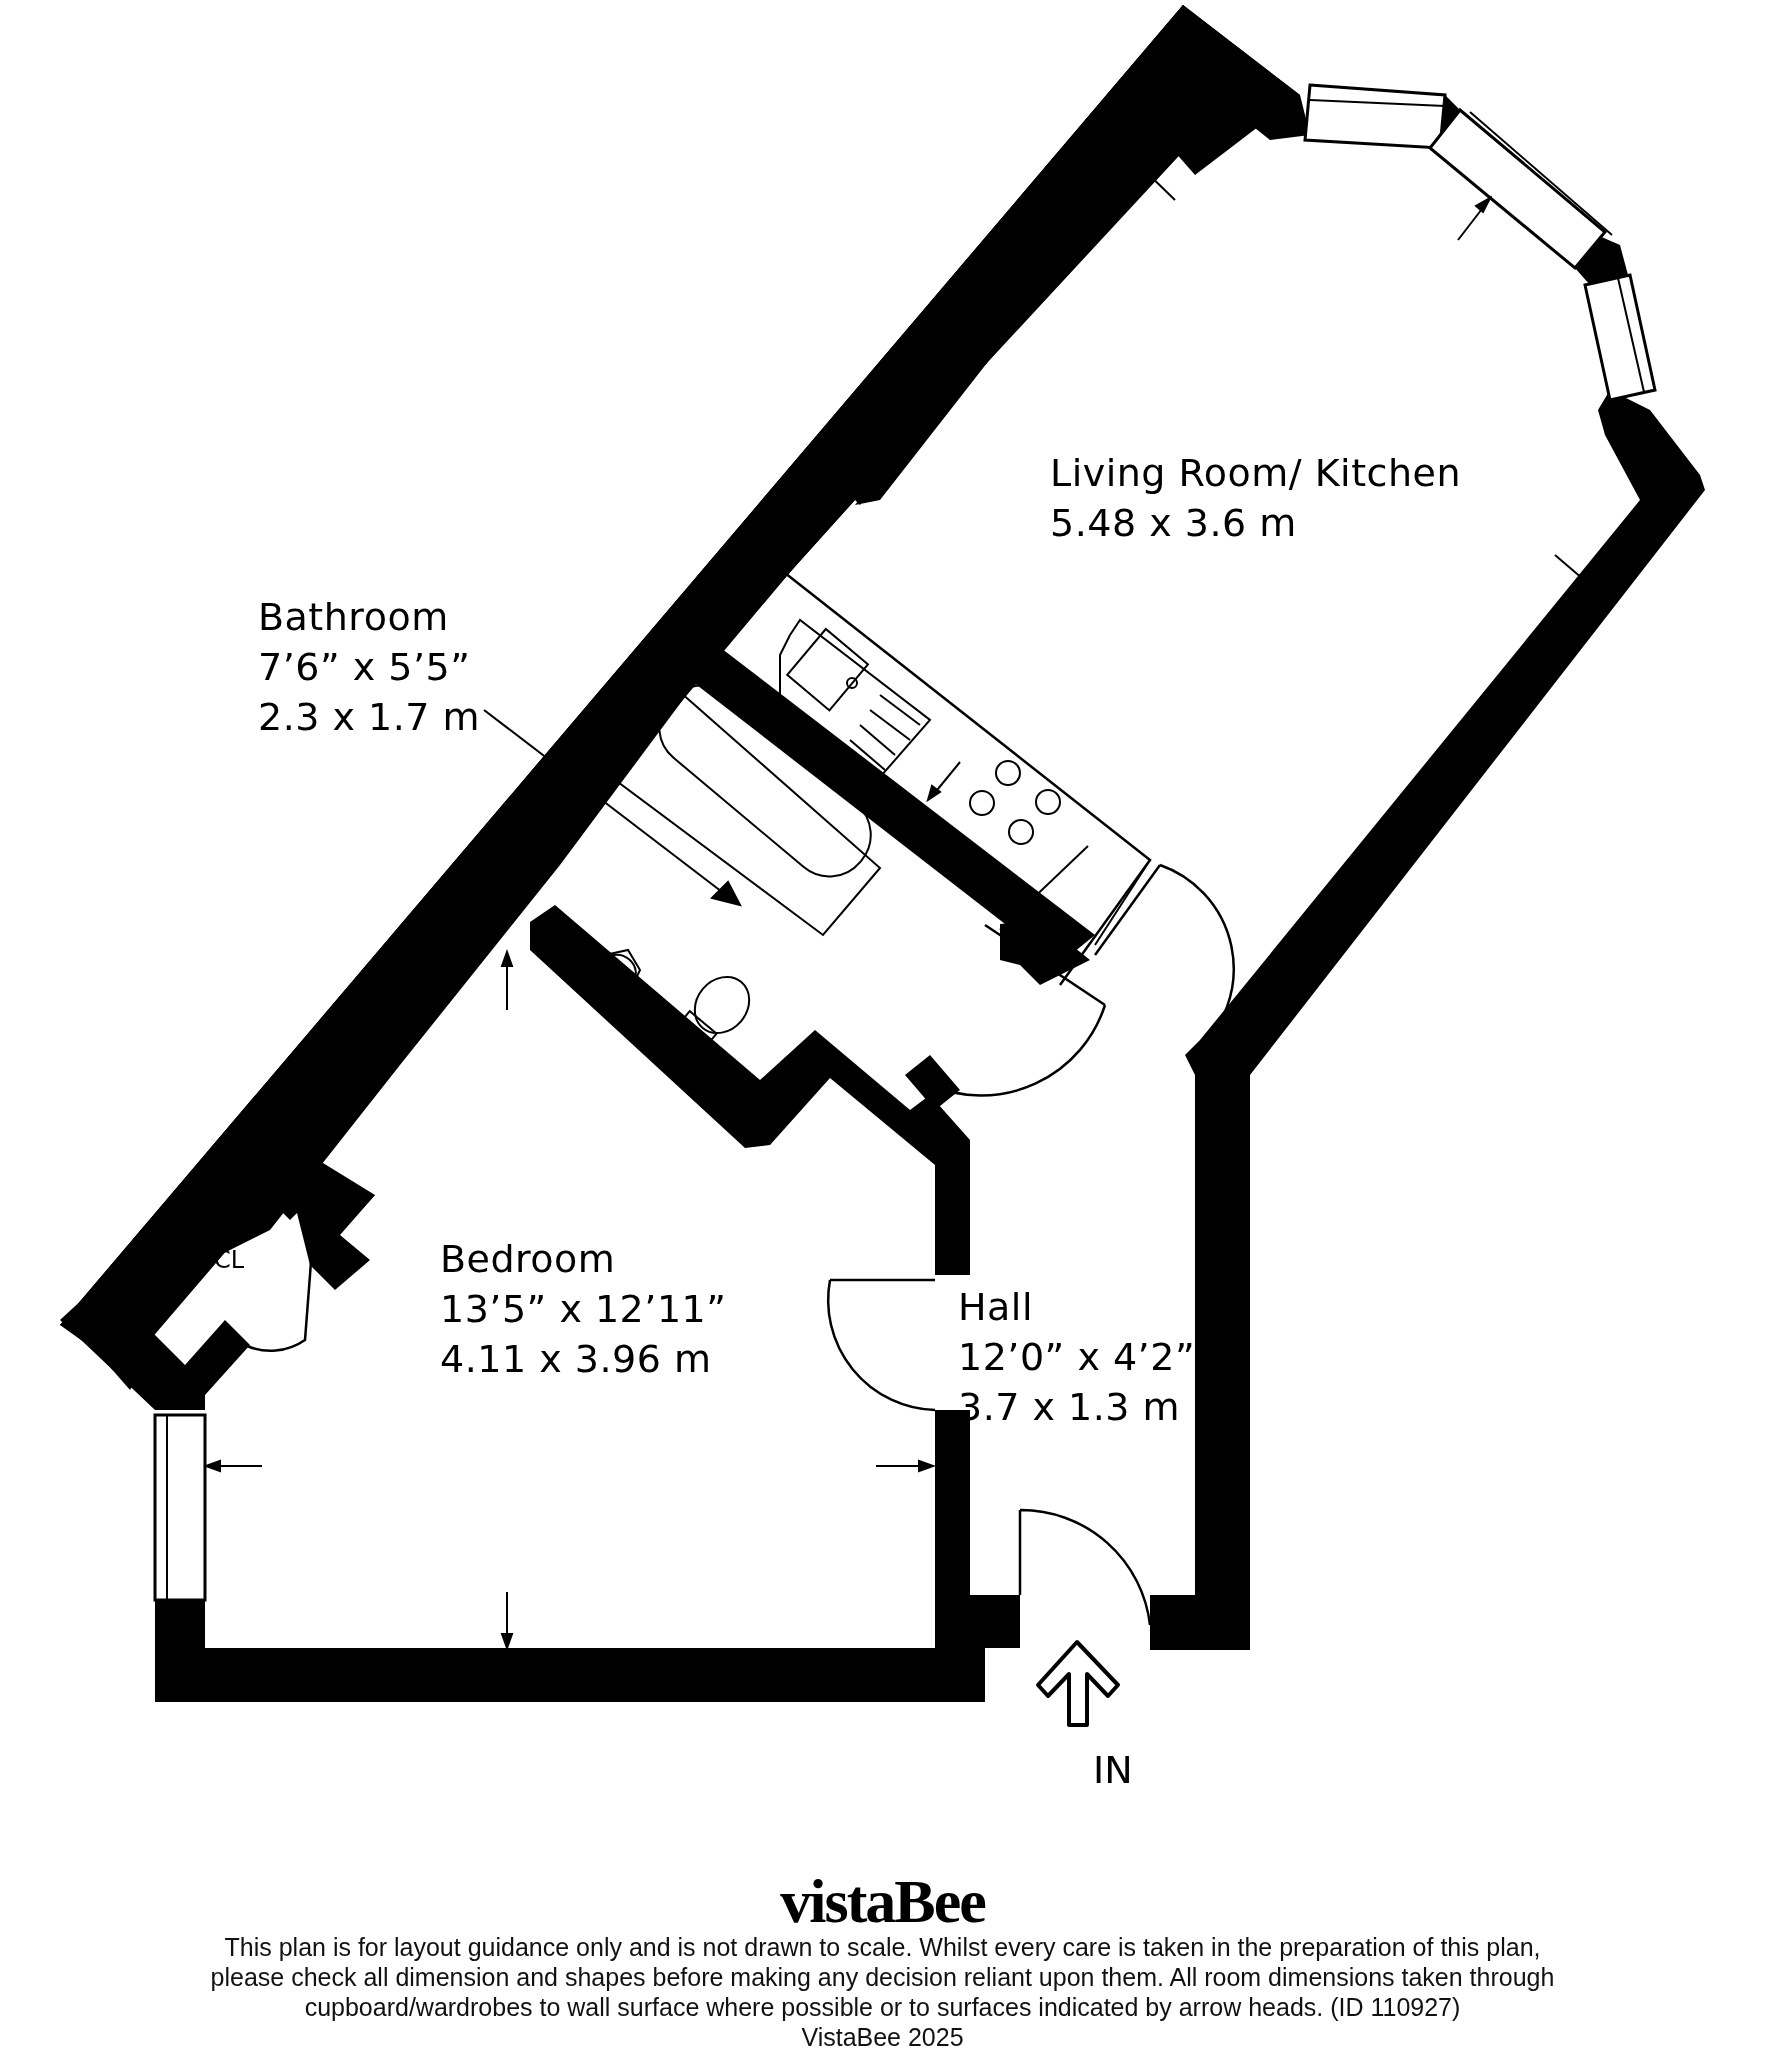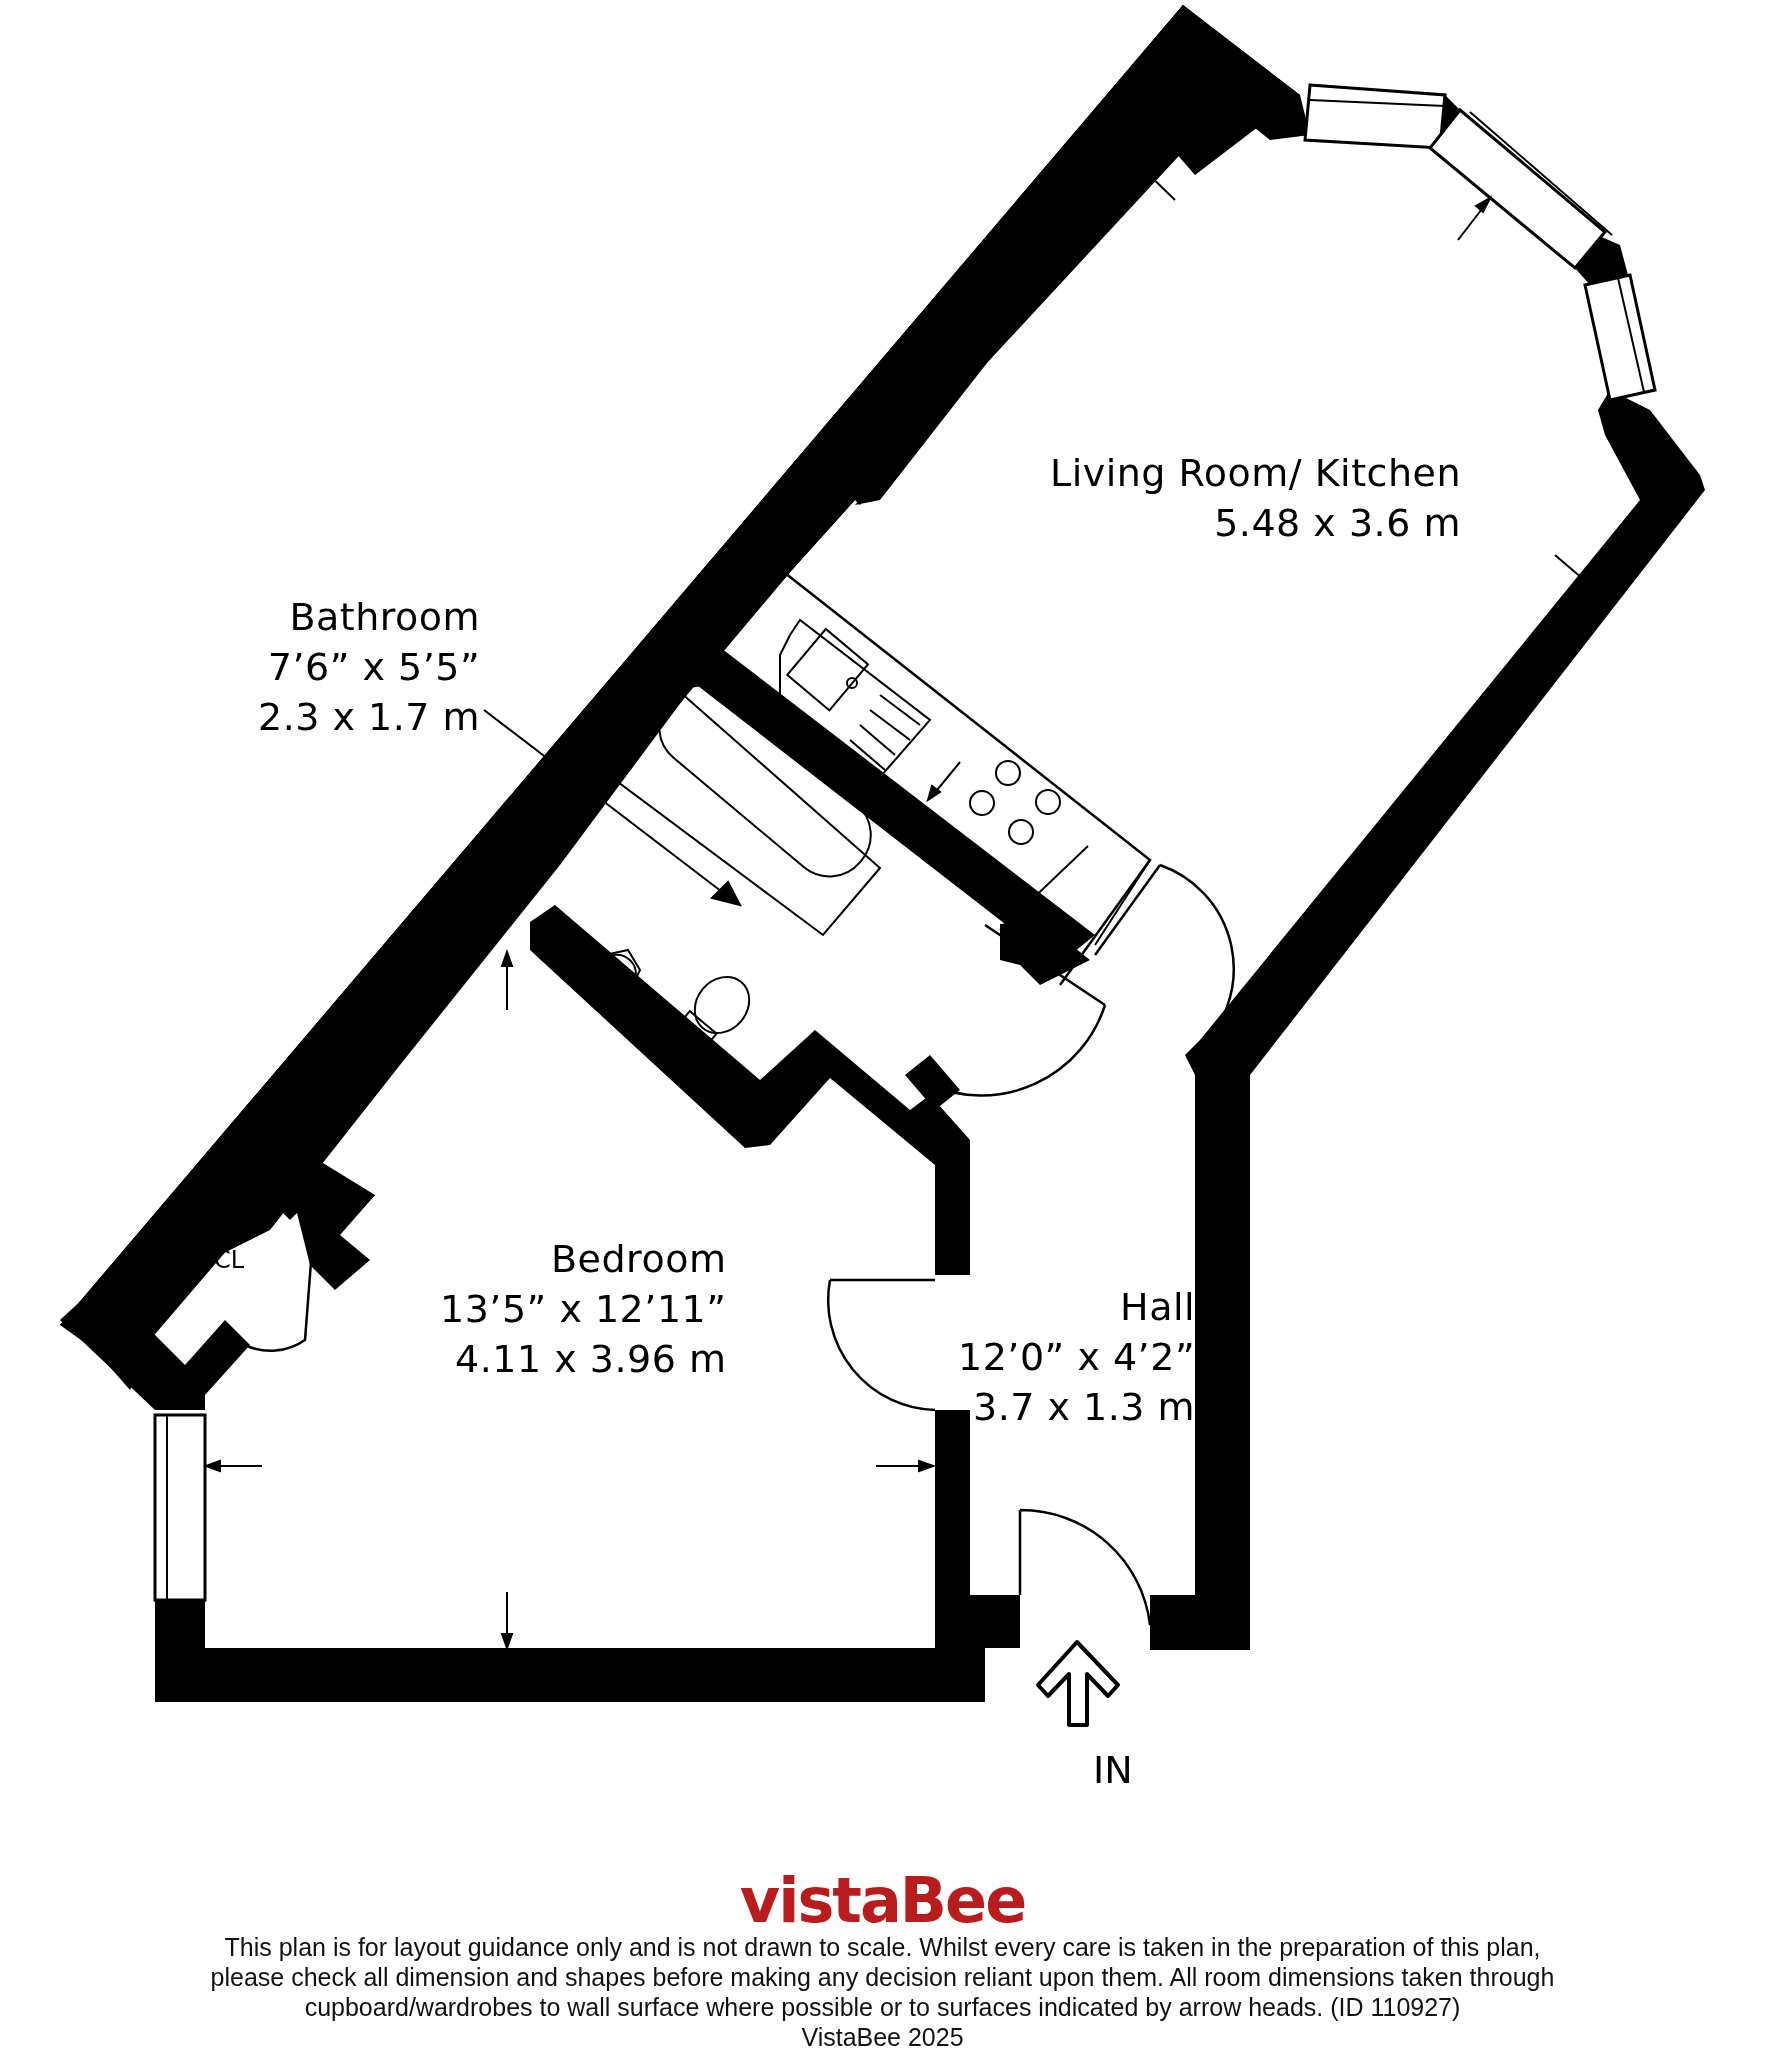--- a/index.html
+++ b/index.html
@@ -2,21 +2,21 @@
 <html><head>
   <meta charset="utf-8">
   <style>
     html, body { margin: 0; padding: 0; background: #ffffff; }
     body { width: 1765px; height: 2048px; position: relative; overflow: hidden; font-family: "Liberation Sans", sans-serif; }
     #plan { position: absolute; left: 0; top: 0; width: 1765px; height: 1800px; }
     .wall { fill: #000000; stroke: none; }
     .line { fill: none; stroke: #000000; stroke-width: 2.5; }
     .thin { fill: none; stroke: #000000; stroke-width: 2; }
     .win { fill: #ffffff; stroke: #000000; stroke-width: 3; }
-    .room-label { position: absolute; text-align: right; color: #000; font-family: "DejaVu Sans", sans-serif; font-size: 38px; line-height: 50px; white-space: nowrap; }
+    .room-label { position: absolute; text-align: left; color: #000; font-family: "DejaVu Sans", sans-serif; font-size: 38px; line-height: 50px; white-space: nowrap; }
     .room-label div { letter-spacing: 0.5px; }
     #cl-label { position: absolute; left: 214px; top: 1246px; font-family: "DejaVu Sans", sans-serif; font-size: 24px; }
     #in-label { position: absolute; left: 1093px; top: 1748px; font-family: "DejaVu Sans", sans-serif; font-size: 38px; }
     #footer { position: absolute; left: 0; top: 1868px; width: 1765px; text-align: center; }
     #brand { font-family: "DejaVu Sans", sans-serif; font-size: 62px; font-weight: bold; letter-spacing: -2px; line-height: 66px; }
     #disclaimer { font-family: "Liberation Sans", sans-serif; font-size: 25px; line-height: 30px; color: #111; margin-top: -2px; }
   </style>
 </head>
 <body>
 
@@ -145,20 +145,20 @@
 </div>
 <div class="room-label" style="left:958px; top:1282px;">
   <div>Hall</div>
   <div>12’0” x 4’2”</div>
   <div>3.7 x 1.3 m</div>
 </div>
 <div id="cl-label">CL</div>
 <div id="in-label">IN</div>
 
 <div id="footer">
-  <div id="brand" style="color:#b91c1c;">vistaBee</div>
+  <div id="brand" style="color:#000000;font-family:Liberation Serif, serif;">vistaBee</div>
   <div id="disclaimer">
     <div>This plan is for layout guidance only and is not drawn to scale. Whilst every care is taken in the preparation of this plan,</div>
     <div>please check all dimension and shapes before making any decision reliant upon them. All room dimensions taken through</div>
     <div>cupboard/wardrobes to wall surface where possible or to surfaces indicated by arrow heads. (ID 110927)</div>
     <div>VistaBee 2025</div>
   </div>
 </div>
 
 </body></html>

